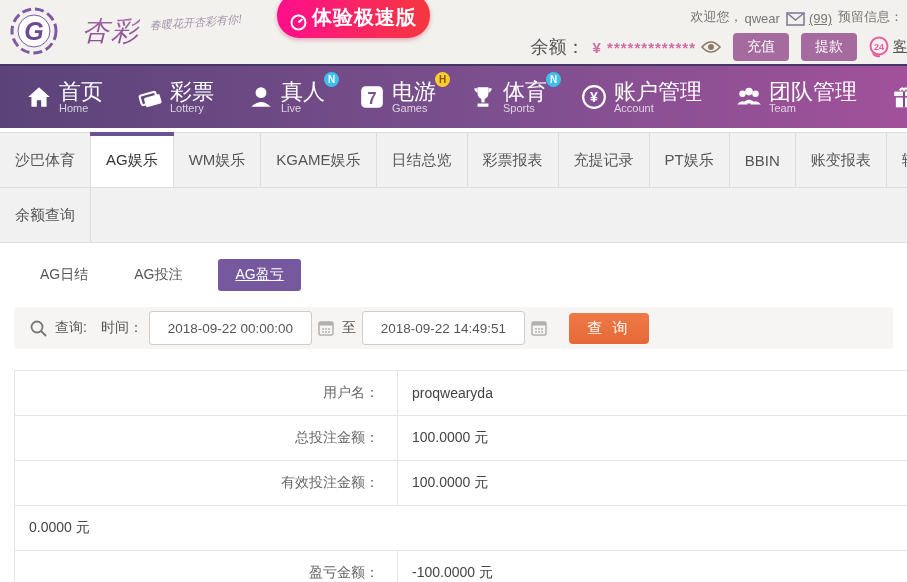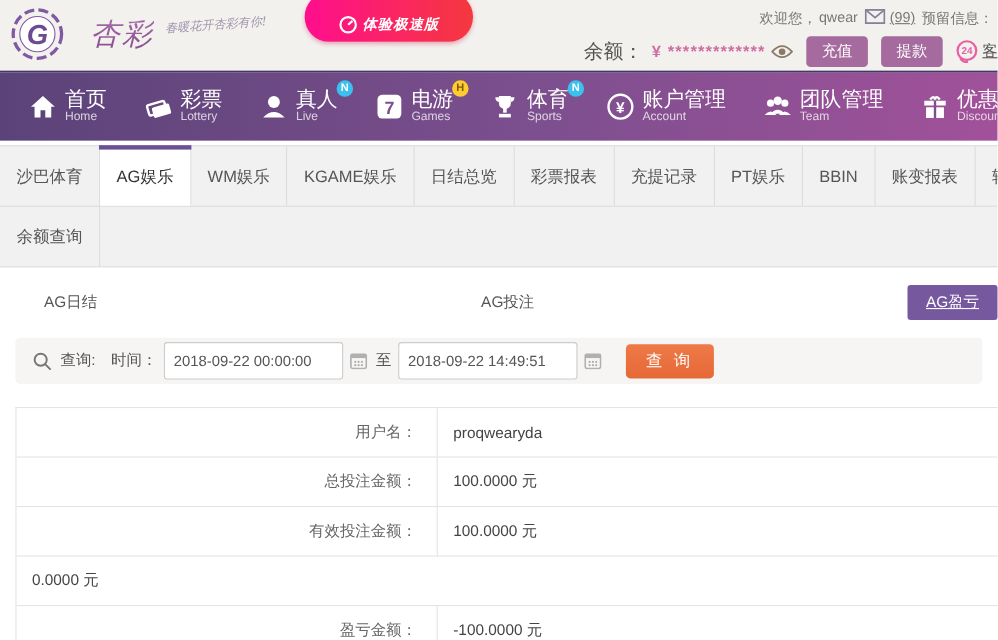--- a/index.html
+++ b/index.html
@@ -13,70 +13,70 @@
   .logo-text { font-size:27px; font-weight:normal; font-style:italic; line-height:52px; margin-left:22px;
     background:linear-gradient(180deg,#b077b3,#7c3f85); -webkit-background-clip:text; background-clip:text;
     color:transparent; letter-spacing:2px; }
   .logo-tagline { font-family:"DejaVu Serif",serif; font-style:italic; font-size:11px; color:#a195ae;
     margin:10px 0 0 10px; transform:rotate(-4deg); white-space:nowrap; }
   .speed-badge { position:absolute; left:277px; top:-7px; height:45px; width:153px;
     background:linear-gradient(90deg,#ff0e8d,#f5383e); border-radius:22px;
     display:flex; align-items:flex-end; justify-content:center; padding-bottom:7px;
     box-shadow:0 2px 4px rgba(200,30,80,.35); }
   .speed-badge .bicon { margin-right:5px; }
-  .speed-badge .btxt { color:#fff; font-size:13px; font-weight:bold; font-style:italic; letter-spacing:1px; }
+  .speed-badge .btxt { color:#fff; font-size:20px; font-weight:bold; letter-spacing:1px; }
 
   .top-right { position:absolute; right:0; top:0; width:430px; height:64px; }
-  .welcome-line { position:absolute; top:8px; right:4px; display:flex; align-items:flex-start;
+  .welcome-line { position:absolute; top:8px; right:4px; display:flex; align-items:flex-end;
     font-size:13px; color:#777; white-space:nowrap; }
   .welcome-line .uname { margin:0 6px 0 2px; }
   .mail-count { color:#777; text-decoration:underline; margin:0 6px 0 4px; }
   .balance-line { position:absolute; top:33px; right:0; display:flex; align-items:center; white-space:nowrap; }
   .balance-label { font-size:18px; color:#555; margin-right:8px; }
   .balance-masked { color:#cf6da4; font-size:15px; font-weight:bold; letter-spacing:1px; margin-right:5px; }
   .btn-plum { display:inline-block; background:#a56a9e; color:#fff; font-size:14px;
     padding:5px 14px; border-radius:4px; border:none; margin-left:12px; cursor:pointer; }
   .svc { display:flex; align-items:center; margin-left:10px; }
   .svc-label { font-size:14px; color:#555; text-decoration:underline; margin-left:2px; }
 
   
   .mainnav { height:64px; background:linear-gradient(90deg,#5b4379 0%,#7d4f8e 55%,#a1519a 100%);
     border-top:2px solid #463567; display:flex; align-items:center; padding-left:26px; column-gap:34px; }
   .nav-item { display:flex; align-items:center; color:#fff; position:relative; cursor:pointer; flex:0 0 auto; }
   .nav-ico { width:26px; height:26px; margin-right:7px; flex:0 0 auto; }
   .nav-txt { display:flex; flex-direction:column; line-height:1.05; }
-  .nav-zh { font-size:19px; }
+  .nav-zh { font-size:22px; }
   .nav-en { font-size:11px; color:rgba(255,255,255,.75); }
   .nav-badge { position:absolute; top:-8px; right:-14px; width:15px; height:15px; border-radius:50%;
     font-size:10px; font-weight:bold; display:flex; align-items:center; justify-content:center; }
   .badge-n { background:#3bc0ef; color:#fff; }
   .badge-h { background:#ffcb2e; color:#7a5c00; }
 
   
   .tabs-gap { height:4px; background:#fff; }
   .tabstrip { background:#f1f1f1; border-top:1px solid #ddd; }
   .tabrow { display:flex; height:55px; }
   .tabrow.r1 { border-bottom:1px solid #ddd; }
   .tabrow.r2 { border-bottom:1px solid #ddd; }
   .rtab { padding:0 15px; font-size:15px; color:#555; display:flex; align-items:center;
     border-right:1px solid #ddd; cursor:pointer; position:relative; white-space:nowrap; }
   .rtab.active { background:#fff; color:#333; }
   .rtab.active::before { content:""; position:absolute; left:-1px; right:-1px; top:-1px; height:4px; background:#6b5094; }
 
   
-  .subtabs { display:flex; align-items:center; margin:16px 0 0 30px; column-gap:26px;justify-content:space-between; }
+  .subtabs { display:flex; align-items:center; margin:16px 0 0 30px; column-gap:26px; }
   .subtab { font-size:14px; color:#555; cursor:pointer; padding:7px 10px; }
   .subtab.active { background:#75589d; color:#fff; border-radius:3px; padding:7px 17px;text-decoration:underline; }
 
   
   .querybar { margin:16px 14px 0 14px; height:42px; background:#f6f5f3; border-radius:4px;
     display:flex; align-items:center; padding-left:16px; }
   .q-label { font-size:14px; color:#555; margin:0 6px 0 8px; white-space:nowrap; }
   .q-input { width:163px; height:29px; border:1px solid #ccc; border-radius:3px; background:#fff;
-    font-size:13.5px; color:#555; padding:16px 8px; font-family:"Liberation Sans",sans-serif; }
+    font-size:13.5px; color:#555; padding:16px 8px; font-family:"Liberation Sans",sans-serif;text-align:center; }
   .cal-ico { margin:0 6px; cursor:pointer; }
   .q-to { font-size:14px; color:#555; margin:0 6px 0 2px; }
   .q-btn { margin-left:16px; width:80px; height:31px; background:linear-gradient(180deg,#ee7a48,#e56936);
     color:#fff; font-size:15px; border:none; border-radius:4px; cursor:pointer; letter-spacing:3px;
     font-family:"Liberation Sans",sans-serif; }
 
   
   .rtable { margin:21px 0 0 14px; width:900px; border:1px solid #e4e4e4; border-right:none; }
   .trow { display:flex; height:45px; border-bottom:1px solid #e4e4e4; }
   .trow:last-child { border-bottom:1px solid #e4e4e4; }

